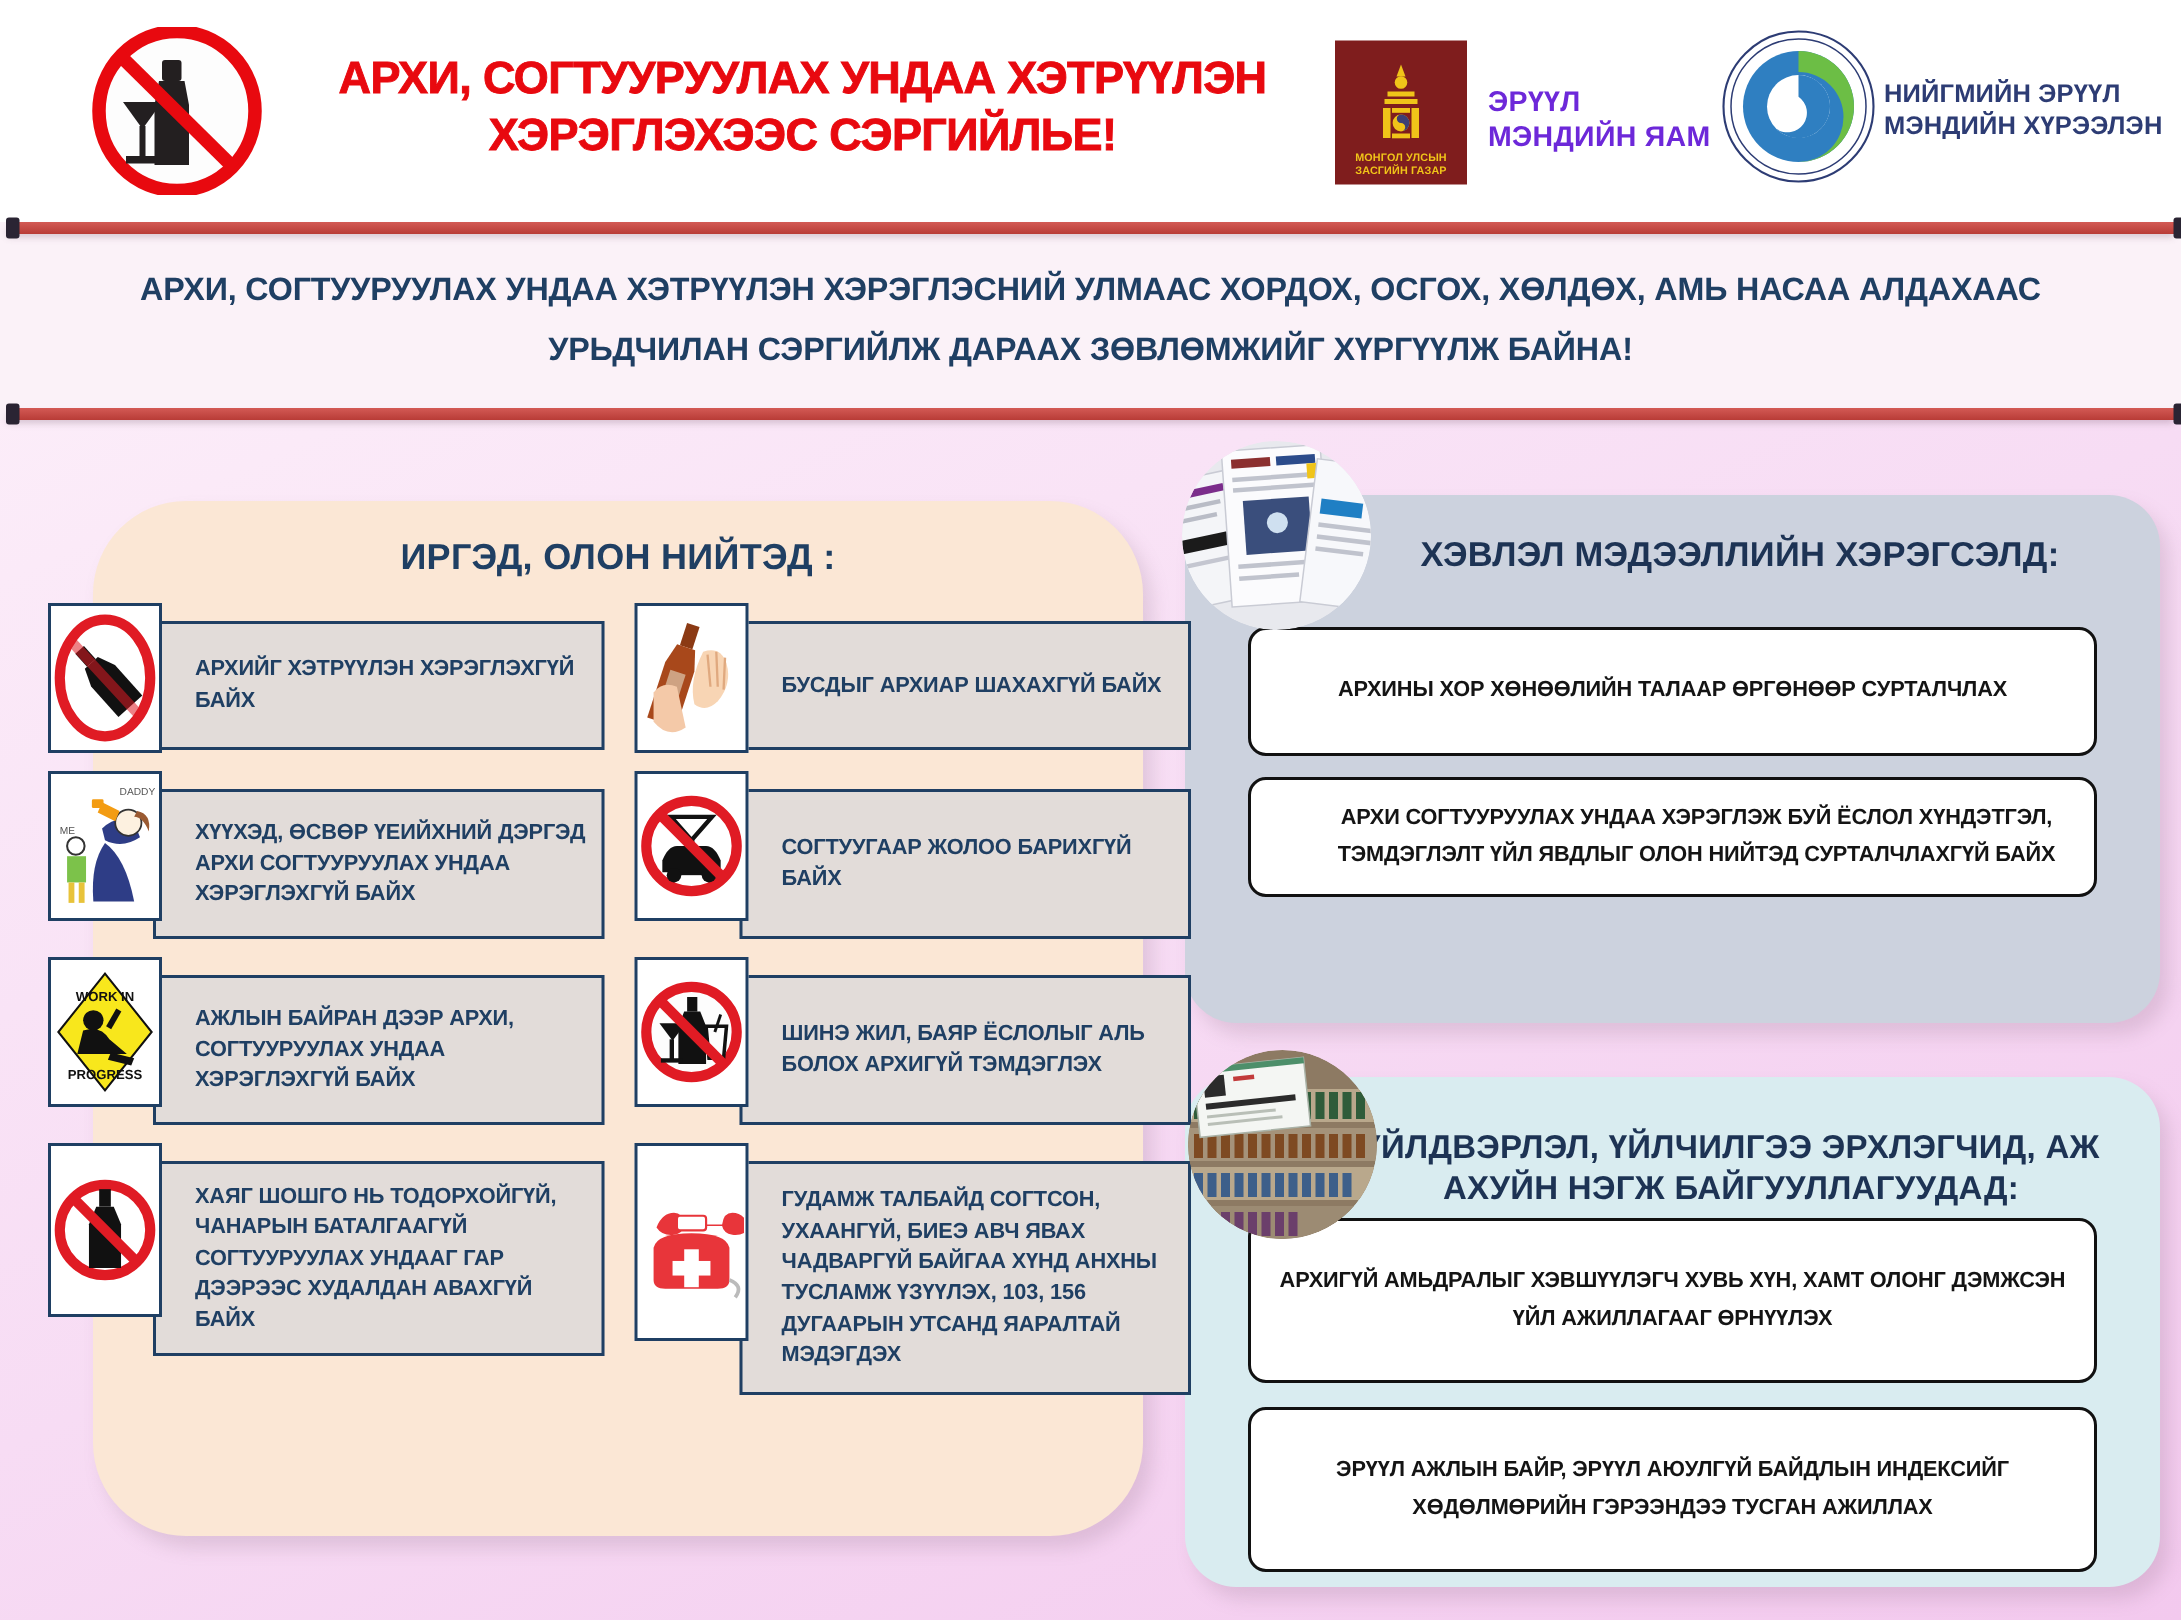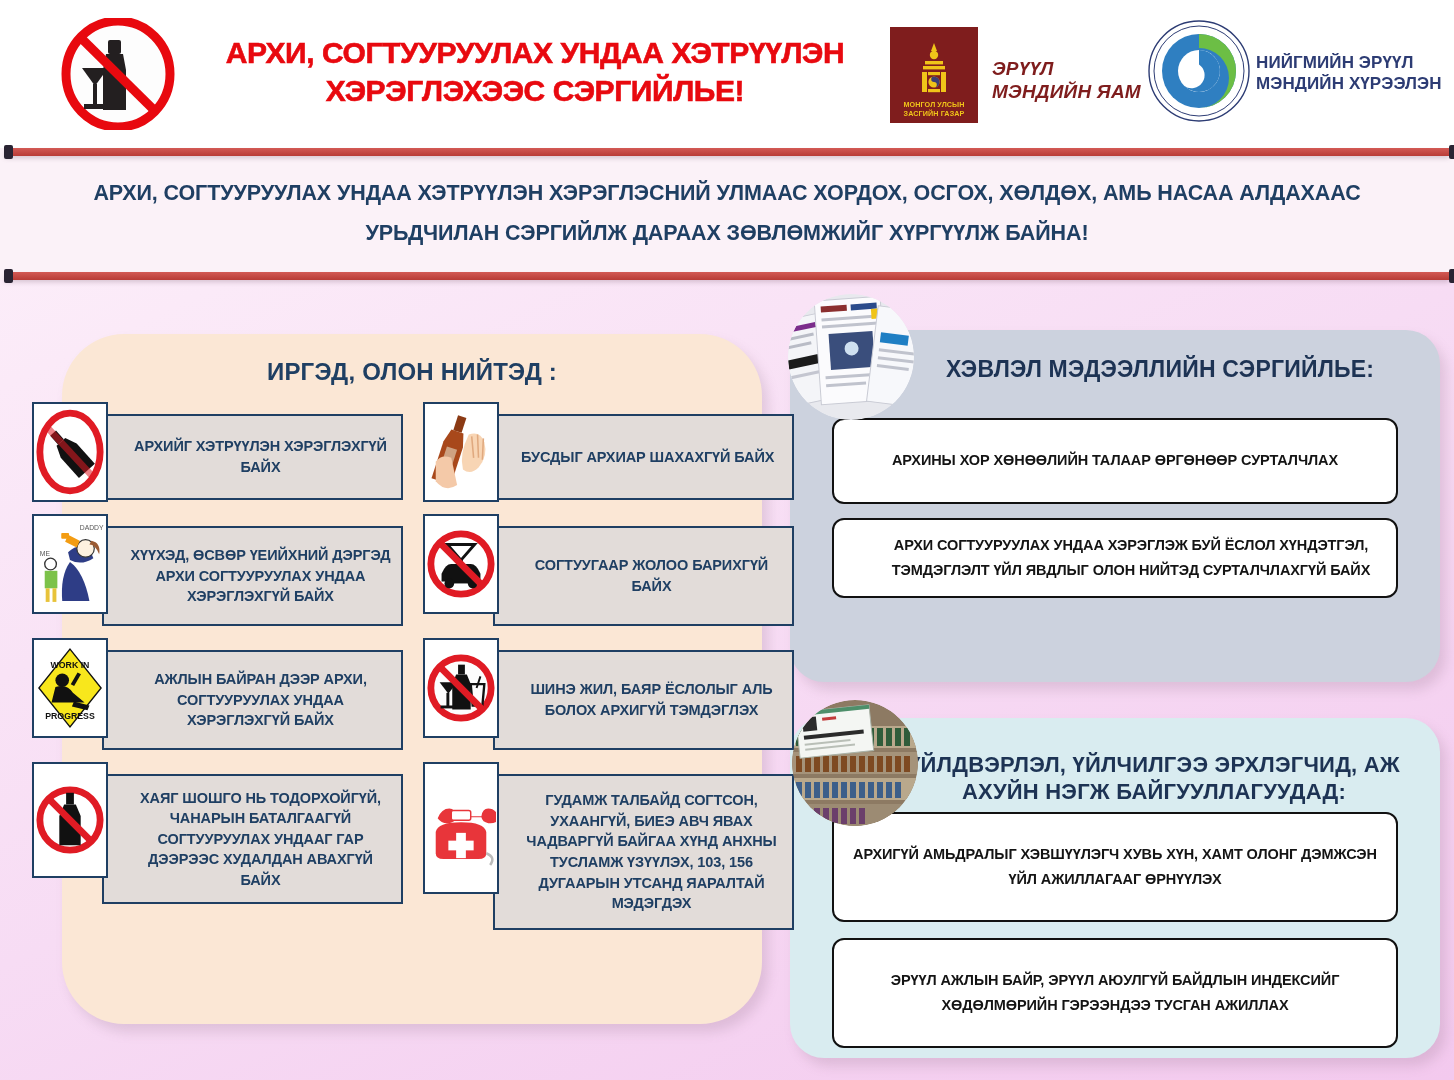--- a/index.html
+++ b/index.html
@@ -43,23 +43,22 @@
     display: flex; flex-direction: column; align-items: center; justify-content: flex-end;
     padding-bottom: 5px;
   }
   .soyombo { width: 34px; height: 56px; margin-bottom: 3px; }
   .logo-gov-txt {
     color: #f0c419; font-size: 7.2px; font-weight: bold; line-height: 1.25;
     text-align: center; letter-spacing: 0.1px;
   }
   .logo-gov-label {
     position: absolute; left: 992px; top: 57px;
-    color: #7f1d1d; font-size: 19px; font-weight: bold; line-height: 1.22;
+    color: #6d28d9; font-size: 19px; font-weight: bold; line-height: 1.22;
     letter-spacing: 0.2px;
-    font-style: italic;
   }
   .logo-phi { position: absolute; left: 1148px; top: 20px; width: 102px; height: 102px; }
   .logo-phi-label {
     position: absolute; left: 1256px; top: 52px;
     color: #2d3c74; font-size: 17px; font-weight: bold; line-height: 1.25;
     letter-spacing: 0.1px;
   }
 
   
   .banner {
@@ -92,21 +91,21 @@
     background: #fbe7d5;
     border-radius: 62px;
     box-shadow: 6px 8px 12px rgba(140,110,130,.22);
   }
   .left-title {
     position: absolute; left: 0; top: 24px; width: 700px; text-align: center;
     color: #1f3f63; font-weight: bold; font-size: 24px; letter-spacing: 0.2px;
   }
   .tip-grid {
     position: absolute; left: -30px; top: 68px; width: 762px;
-    display: grid; grid-template-columns: 371px 371px; gap: 15px 20px; text-align: center;
+    display: grid; grid-template-columns: 371px 371px; gap: 15px 20px;
   }
   .tip-col { display: flex; flex-direction: column; }
   .tip {
     position: relative; min-height: 96px; margin-bottom: 12px;
     display: flex; align-items: flex-start;
   }
   .tip-img {
     position: relative; z-index: 3; flex: 0 0 auto;
     width: 76px; height: 100px;
     background: #ffffff; border: 2px solid #1f3f63;
@@ -432,21 +431,21 @@
         <g transform="rotate(7 105 64)">
           <rect x="84" y="14" width="54" height="96" fill="#f7f8fb" stroke="#c9cbd4"></rect>
           <rect x="90" y="40" width="28" height="10" fill="#1f7fc4"></rect>
           <rect x="90" y="56" width="40" height="3" fill="#c0c3cd"></rect>
           <rect x="90" y="64" width="40" height="3" fill="#c0c3cd"></rect>
           <rect x="90" y="72" width="32" height="3" fill="#c0c3cd"></rect>
         </g>
       </g>
     </svg>
   </div>
-  <div class="rp-head media">ХЭВЛЭЛ МЭДЭЭЛЛИЙН СЭРГИЙЛЬЕ:</div>
+  <div class="rp-head media">ХЭВЛЭЛ МЭДЭЭЛЛИЙН ХЭРЭГСЭЛД:</div>
   <div class="rp-items media">
     <div class="rp-item h86">
       <span class="rp-item-txt">АРХИНЫ ХОР ХӨНӨӨЛИЙН ТАЛААР ӨРГӨНӨӨР СУРТАЛЧЛАХ</span>
     </div>
     <div class="rp-item h80">
       <span class="rp-item-txt">АРХИ СОГТУУРУУЛАХ УНДАА ХЭРЭГЛЭЖ БУЙ ЁСЛОЛ ХҮНДЭТГЭЛ, ТЭМДЭГЛЭЛТ ҮЙЛ ЯВДЛЫГ ОЛОН НИЙТЭД СУРТАЛЧЛАХГҮЙ БАЙХ</span>
     </div>
   </div>
 
   <div class="rp rp-biz"></div>

